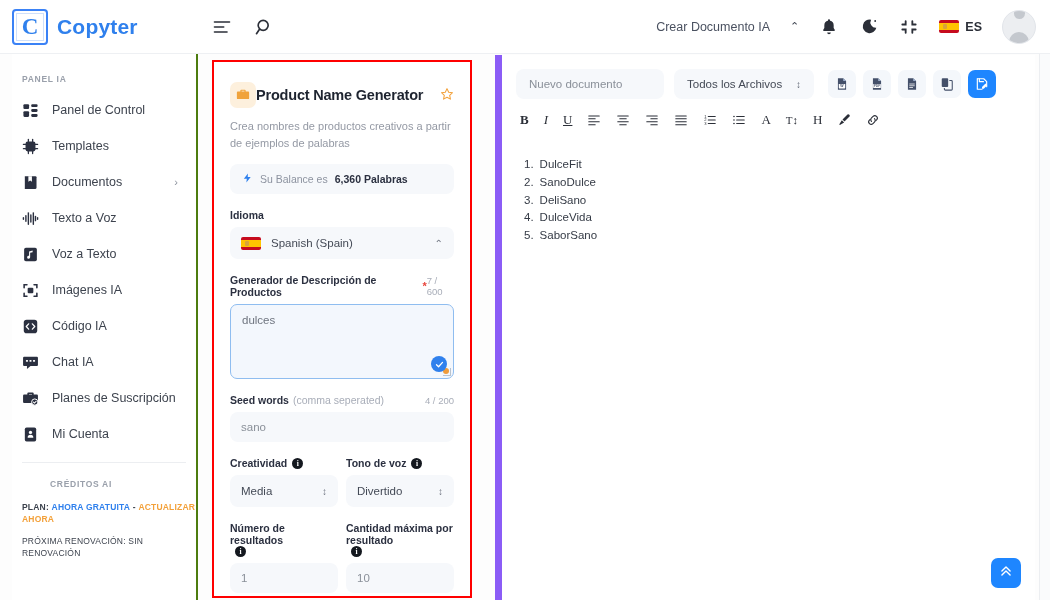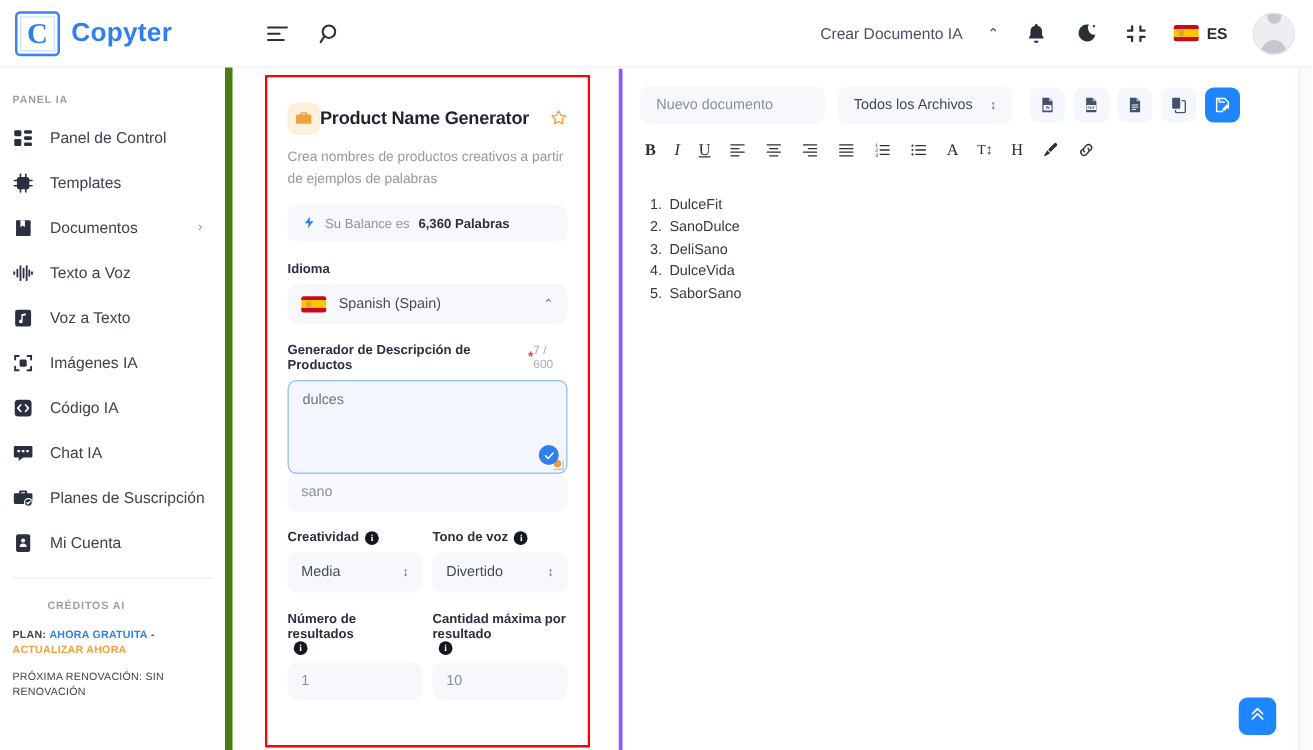--- a/index.html
+++ b/index.html
@@ -44,22 +44,22 @@
   .avatar {
     width: 34px; height: 34px; border-radius: 50%; background: #eceef1;
     border: 1px solid #e2e5ea; display:flex; align-items:flex-end; justify-content:center; overflow:hidden; cursor:pointer;
   }
   .avatar .head { width: 11px; height: 11px; border-radius: 50%; background:#c4c8ce; position:relative; top:-12px; }
   .avatar .body { width: 20px; height: 11px; border-radius: 10px 10px 0 0; background:#c4c8ce; position:absolute; bottom:0; }
   .avatar-inner { position:relative; width:34px; height:34px; display:flex; align-items:center; justify-content:center; }
 
   
   .sidebar {
-    position: absolute; top: 54px; left: 0; width: 186px; height: 546px;
-    background: #ffffff; border-right: 6px solid #4d7c0f; padding-top: 20px;
+    position: absolute; top: 54px; left: 12px; width: 186px; height: 546px;
+    background: #ffffff; border-right: 2px solid #4d7c0f; padding-top: 20px;
     overflow: hidden;
   }
   .side-head {
     font-size: 8.5px; letter-spacing: .7px; color: #9aa0ab; font-weight: 700;
     padding: 0 0 8px 10px;
   }
   .side-item {
     display: flex; align-items: center; gap: 13px; height: 36px; padding-left: 10px;
     color: #3d434e; font-size: 12.5px; cursor: pointer; position: relative;
   }
@@ -127,21 +127,21 @@
     background: #f6f8fb; border-radius: 8px; height: 30px; display: flex; align-items: center;
     padding: 0 11px; font-size: 11.5px; color: #8a9099;
   }
   .two-col { display: flex; gap: 8px; }
   .two-col > div { flex: 1; min-width: 0; }
   .lbl-tall { min-height: 28px; align-items: flex-start; }
 
   
   .editor-panel {
     position: absolute; left: 495px; top: 55px; width: 540px; height: 545px;
-    background: #ffffff; border-left: 3px solid #8b5cf6;
+    background: #ffffff; border-left: 7px solid #8b5cf6;
   }
   .ed-toolbar-1 { display: flex; align-items: center; gap: 10px; padding: 14px 14px 0 14px; }
   .ed-input {
     background: #f6f8fb; border-radius: 8px; height: 30px; width: 148px;
     display: flex; align-items: center; padding: 0 13px; font-size: 11.5px; color: #8a9099;
   }
   .ed-select {
     background: #f6f8fb; border-radius: 8px; height: 30px; width: 140px;
     display: flex; align-items: center; padding: 0 13px; font-size: 11.5px; color: #444a56; cursor: pointer;
   }
@@ -421,20 +421,25 @@
         <span>dulces</span>
         <span class="resize-grip"></span>
         <span class="gram-dot"></span>
         <span class="gram-badge">
           <svg viewBox="0 0 24 24" width="9" height="9" fill="none" stroke="currentColor" stroke-width="3.4" stroke-linecap="round" stroke-linejoin="round">
               <polyline points="4,12.5 9.5,18 20,6.5"></polyline>
             </svg>
         </span>
       </div>
 
+      <div class="f-label">
+        <span>Seed words</span>
+        <span class="sub">(comma seperated)</span>
+        <span class="cnt">4 / 200</span>
+      </div>
       <div class="input-box">
         <span>sano</span>
       </div>
 
       <div class="two-col">
         <div>
           <div class="f-label">
             <span>Creatividad</span>
             <span class="info">i</span>
           </div>

